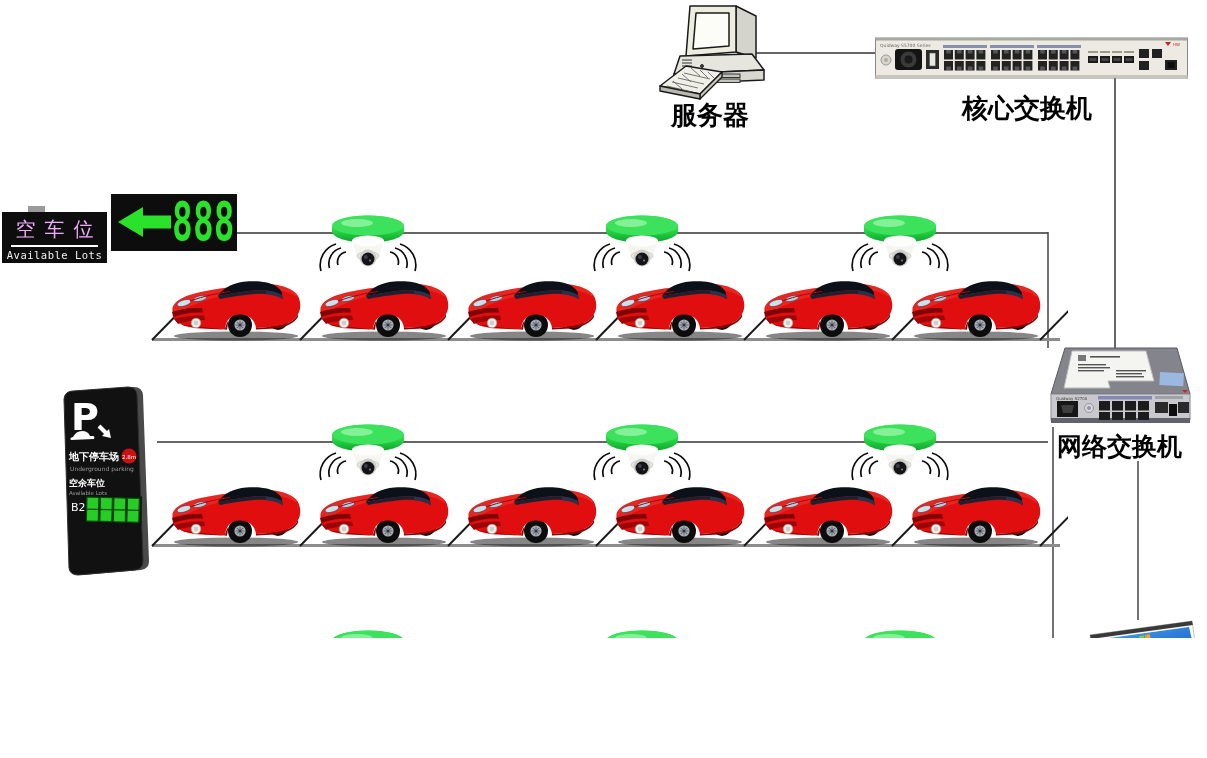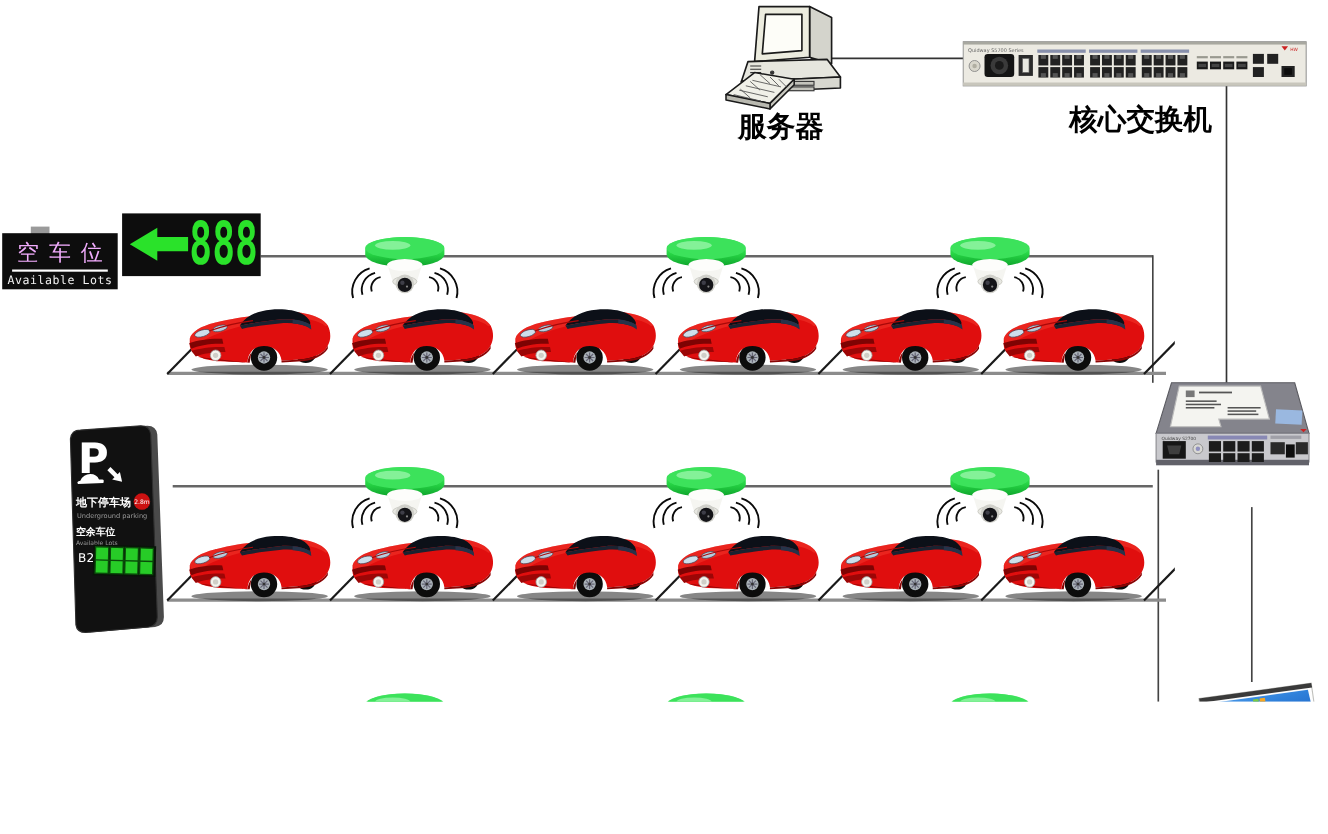--- a/index.html
+++ b/index.html
@@ -930,21 +930,21 @@
         <rect x="249" y="15" width="10" height="2" fill="#999990"></rect>
         <rect x="264" y="13" width="10" height="9" fill="#222"></rect>
         <rect x="277" y="13" width="10" height="9" fill="#222"></rect>
         <rect x="264" y="25" width="10" height="9" fill="#222"></rect>
         <rect x="290" y="24" width="12" height="10" fill="#222"></rect>
         <rect x="292.5" y="26" width="7" height="6" fill="#0c0c0c"></rect>
       </g>
     <polygon points="290,6 296,6 293,10" fill="#cc2222"></polygon>
     <text x="298" y="10" font-size="4" fill="#cc2222">HW</text>
   </svg>
-  <div class="lbl" style="left:962px;top:91px;width:140px;text-align:right;font-size:26px;">核心交换机</div>
+  <div class="lbl" style="left:962px;top:91px;width:140px;text-align:left;font-size:26px;">核心交换机</div>
 
   <div class="tab" style="left:28px;top:206px;width:17px;height:8px;"></div>
   <div class="tab" style="left:172px;top:204px;width:15px;height:7px;"></div>
   <div id="board-left">
     <div id="board-cn">空车位</div>
     <div id="board-ul"></div>
     <div id="board-en">Available Lots</div>
   </div>
   <div id="board-right">
     <svg class="abs" style="left:7px;top:11px" width="54" height="35" viewBox="0 0 54 35">
@@ -1012,20 +1012,21 @@
         <rect x="64" y="66" width="11" height="8"></rect>
         <rect x="77" y="66" width="11" height="8"></rect>
         <rect x="90" y="66" width="11" height="8"></rect>
     </g>
     <rect x="107" y="50" width="28" height="3" fill="#a0a0a8"></rect>
     <rect x="107" y="56" width="13" height="11" fill="#2a2a2a"></rect>
     <rect x="130" y="56" width="11" height="11" fill="#2a2a2a"></rect>
     <rect x="121" y="58" width="8" height="12" fill="#0e0e0e"></rect>
     <polygon points="134,44 140,44 137,47" fill="#cc2222"></polygon>
   </svg>
+  <div class="lbl" style="left:1057px;top:430px;width:145px;font-size:25px;">网络交换机</div>
 
   <svg class="abs" style="left:1086px;top:608px" width="112" height="106" viewBox="0 0 112 106">
     <defs>
       <linearGradient id="kioskscr" x1="0" y1="0" x2="1" y2="1">
         <stop offset="0" stop-color="#5aaaf2"></stop>
           <stop offset="0.5" stop-color="#2f80da"></stop>
           <stop offset="1" stop-color="#1c60c2"></stop>
       </linearGradient>
     </defs>
     <path d="M34,54 C41,64 39,75 28,87 L64,87 C51,74 49,62 55,50 Z" fill="#f0f0ee" stroke="#d0d0ca" stroke-width="1"></path>

